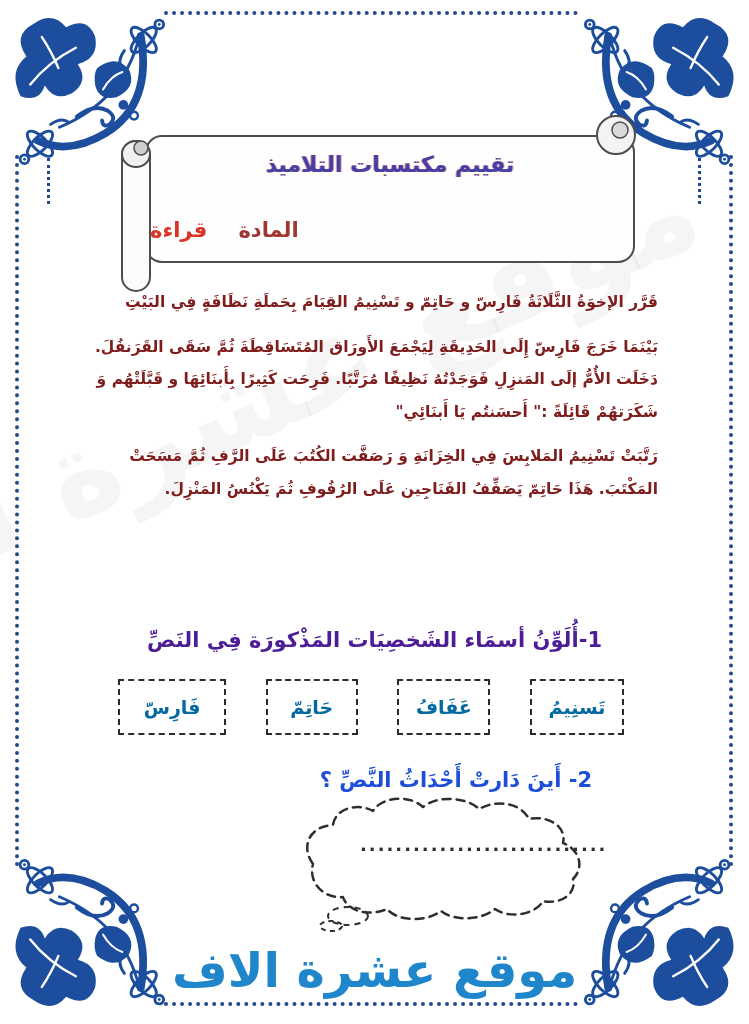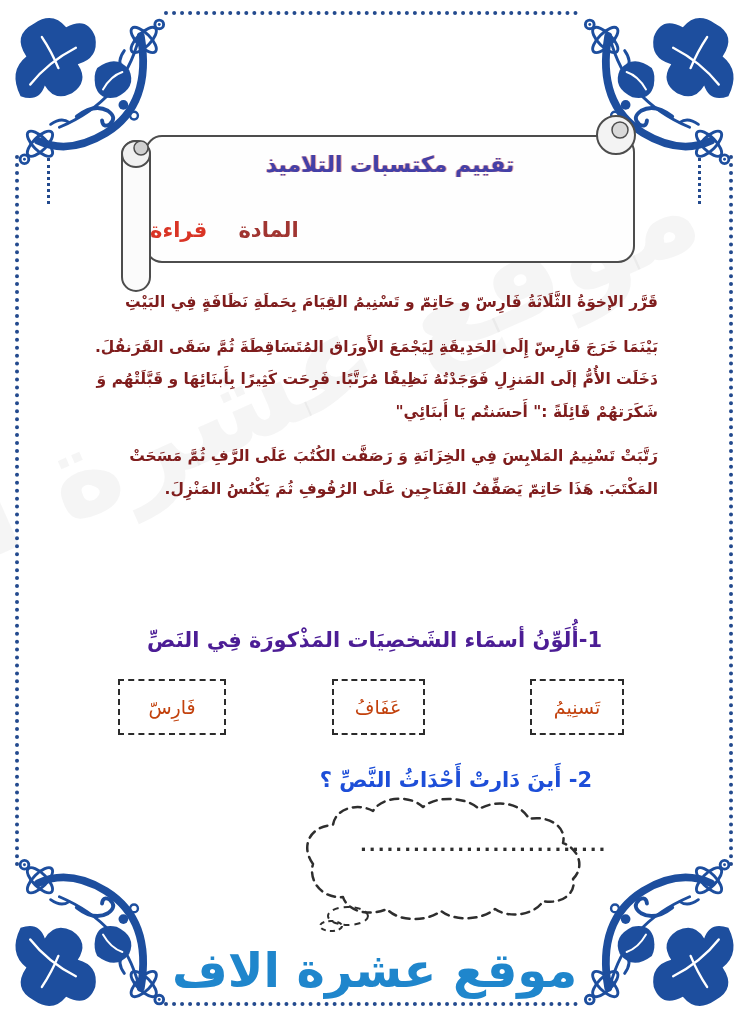--- a/index.html
+++ b/index.html
@@ -62,21 +62,21 @@
   }
 
   
   .options {
     position:absolute; left:118px; top:679px; width:506px; height:56px;
     display:flex; direction:rtl; justify-content:space-between;
   }
   .opt-box {
     border:2px dashed #2b2b2b; height:56px;
     display:flex; align-items:center; justify-content:center;
-    font-size:19px; font-weight:normal; color:#c2410c; direction:rtl;
+    font-size:19px; font-weight:bold; color:#0369a1; direction:rtl;
   }
   .w1 { width:94px; } .w2 { width:93px; } .w3 { width:92px; } .w4 { width:108px; }
 
   
   .cloud-svg { position:absolute; left:288px; top:792px; width:330px; height:155px; }
   .cloud-dots {
     position:absolute; left:360px; top:834px; width:200px;
     text-align:center; font-size:18px; font-weight:bold; color:#2e2e2e;
     letter-spacing:2px;
   }
@@ -168,20 +168,21 @@
   <p>قَرَّر الإخوَةُ الثَّلَاثَةُ فَارِسّ و حَاتِمّ و تَسْنِيمُ القِيَامَ بِحَملَةِ نَظَافَةٍ فِي البَيْتِ</p>
   <p>بَيْنَمَا خَرَجَ فَارِسّ إِلَى الحَدِيقَةِ لِيَجْمَعَ الأَورَاق المُتَسَاقِطَةَ ثُمَّ سَقَى القَرَنفُلَ. دَخَلَت الأُمُّ إلَى المَنزِلِ فَوَجَدْتُهُ نَظِيفًا مُرَتَّبًا. فَرِحَت كَثِيرًا بِأَبنَائِهَا و قَبَّلَتْهُم وَ شَكَرَتهُمْ قَائِلَةً :" أَحسَنتُم يَا أَبنَائِي"</p>
   <p>رَتَّبَتْ تَسْنِيمُ المَلابِسَ فِي الخِزَانَةِ وَ رَصَفَّت الكُتُبَ عَلَى الرَّفِ ثُمَّ مَسَحَتْ المَكْتَبَ. هَذَا حَاتِمّ يَصَفِّفُ الفَنَاجِين عَلَى الرُفُوفِ ثُمَ يَكْنُسُ المَنْزِلَ.</p>
 </div>
 
 <div class="q1">1-أُلَوِّنُ أسمَاء الشَخصِيَات المَذْكورَة فِي النَصِّ</div>
 
 <div class="options">
   <div class="opt-box w1">تَسنِيمُ</div>
   <div class="opt-box w2">عَفَافُ</div>
+  <div class="opt-box w3">حَاتِمّ</div>
   <div class="opt-box w4">فَارِسّ</div>
 </div>
 
 <div class="q2">2- أَينَ دَارتْ أَحْدَاثُ النَّصِّ ؟</div>
 
 <svg class="cloud-svg" viewBox="0 0 330 155">
   <path d="M25,72 C12,54 22,34 45,33 C47,17 69,10 85,19 C93,5 121,2 135,15 C149,3 179,5 191,17 C209,7 233,11 241,27 C261,23 279,35 275,51 C291,57 297,75 285,87 C289,101 273,113 255,109 C247,123 221,127 207,117 C193,129 165,129 153,119 C137,131 109,129 99,117 C81,125 59,119 55,105 C35,107 20,90 25,72 Z" fill="none" stroke="#2e2e2e" stroke-width="2.5" stroke-dasharray="8,6" stroke-linecap="round" stroke-linejoin="round"></path>
   <ellipse cx="60" cy="124" rx="20" ry="9" fill="none" stroke="#2e2e2e" stroke-width="2" stroke-dasharray="6,5"></ellipse>
   <ellipse cx="43" cy="134" rx="11" ry="5" fill="none" stroke="#2e2e2e" stroke-width="2" stroke-dasharray="5,4"></ellipse>
 </svg>

